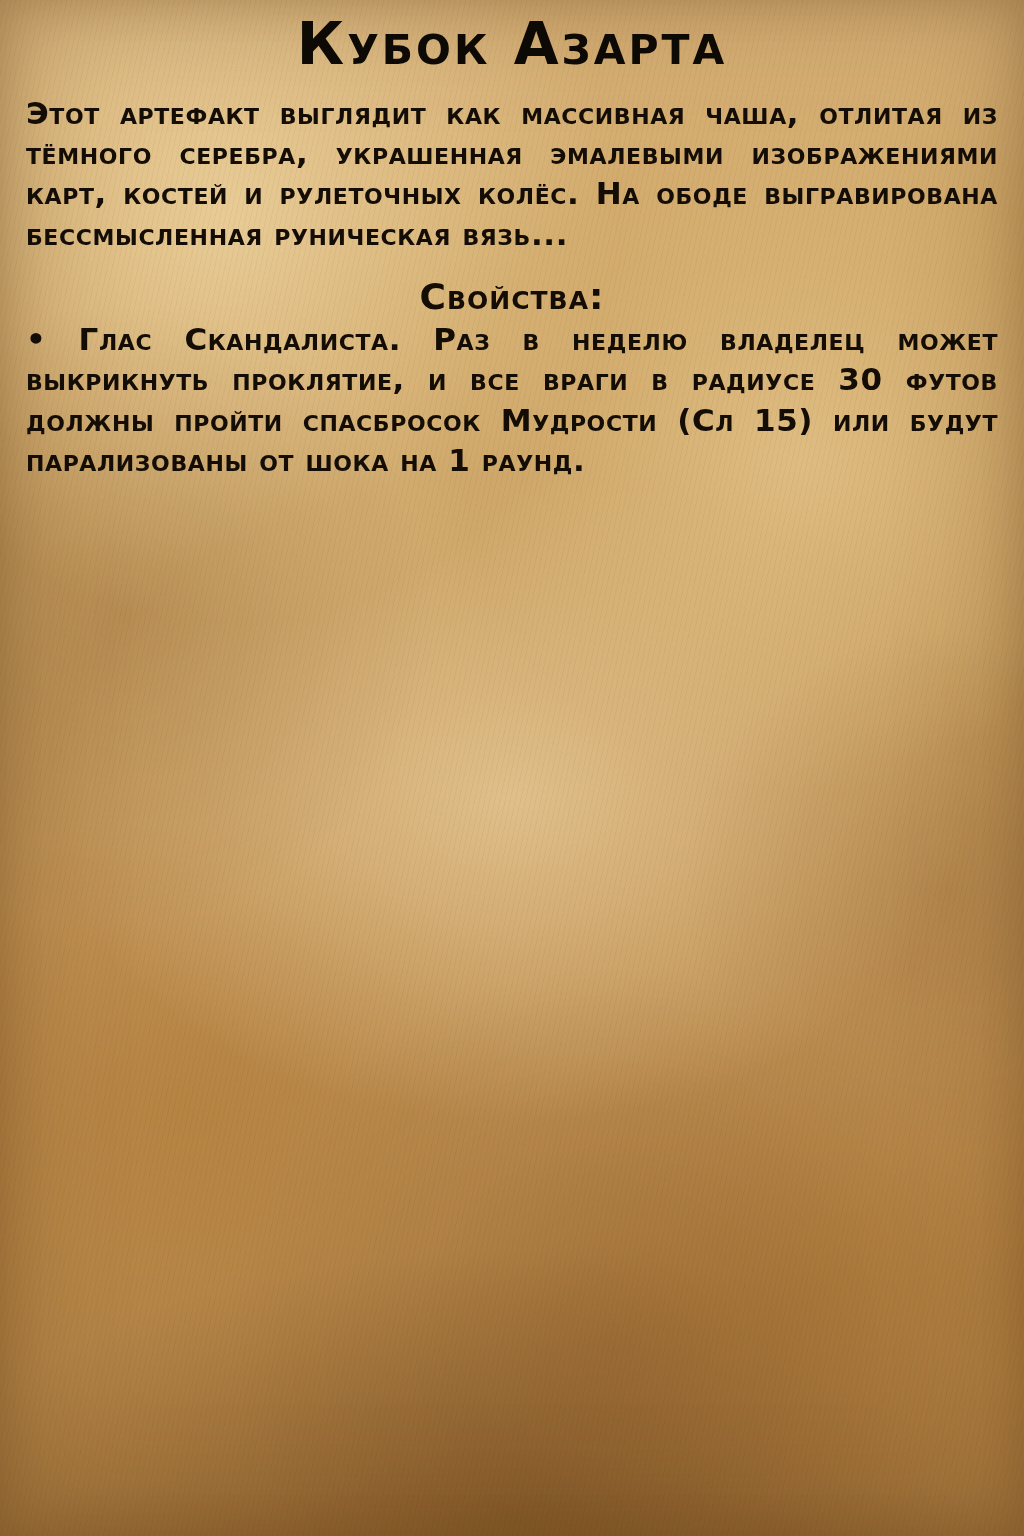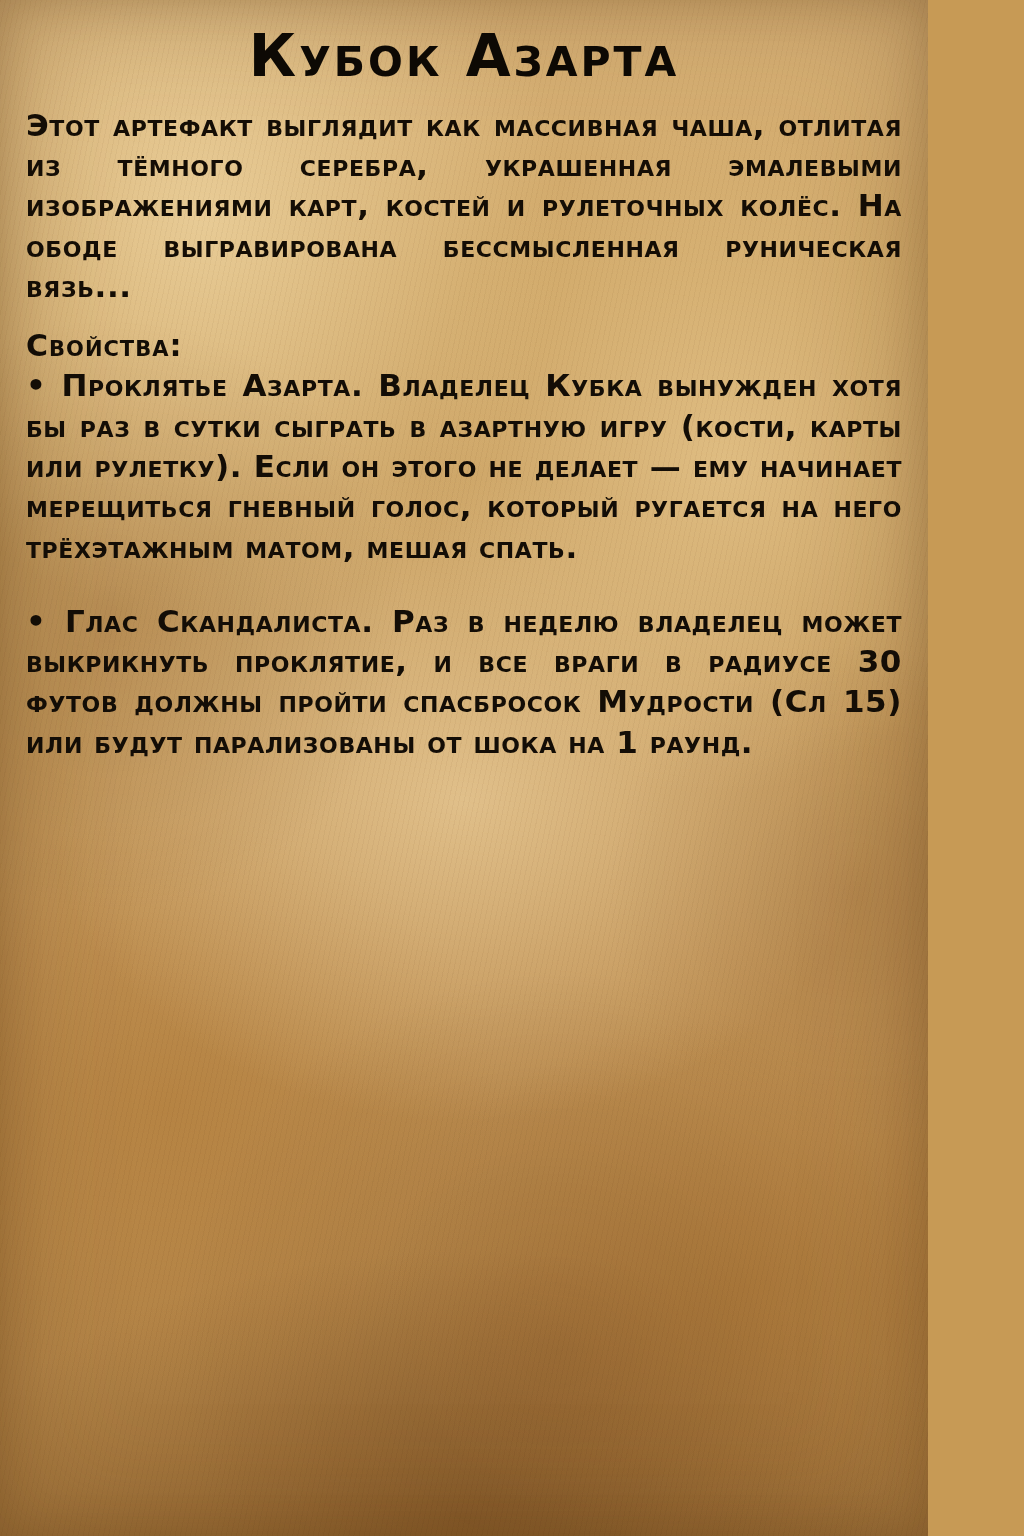--- a/index.html
+++ b/index.html
@@ -7,24 +7,24 @@
     padding: 0;
   }
   body {
     width: 1024px;
     height: 1536px;
     overflow: hidden;
     background: #c79a55;
   }
   .page {
     position: relative;
-    width: 928px;
+    width: 1024px;
     height: 1536px;
     box-sizing: border-box;
-    padding: 26px 26px 0 26px;
+    padding: 14px 26px 0 26px;
     
     background-color: #c9a062;
     background-image:
       radial-gradient(ellipse 55% 38% at 22% 14%, rgba(233,205,152,0.95) 0%, rgba(233,205,152,0.0) 70%),
       radial-gradient(ellipse 45% 30% at 78% 30%, rgba(226,193,135,0.85) 0%, rgba(226,193,135,0.0) 72%),
       radial-gradient(ellipse 60% 28% at 50% 52%, rgba(236,208,158,0.7) 0%, rgba(236,208,158,0.0) 75%),
       radial-gradient(ellipse 50% 26% at 18% 72%, rgba(176,123,56,0.55) 0%, rgba(176,123,56,0.0) 72%),
       radial-gradient(ellipse 52% 24% at 80% 84%, rgba(169,116,52,0.6) 0%, rgba(169,116,52,0.0) 74%),
       radial-gradient(ellipse 70% 22% at 50% 99%, rgba(120,76,30,0.55) 0%, rgba(120,76,30,0.0) 80%),
       linear-gradient(180deg, #d9b379 0%, #cfa767 18%, #c9a062 40%, #c09255 62%, #b98a4c 80%, #a97c42 100%);
@@ -77,21 +77,22 @@
     font-size: 31px;
     line-height: 1.30;
     letter-spacing: 0.6px;
     font-variant: small-caps;
     font-weight: 700;
     color: #140d05;
   }
 
   .sect-title {
     margin: 22px 0 2px 0;
-    font-size: 30px;
+    text-align: center;
+    font-size: 36px;
     letter-spacing: 1px;
     font-variant: small-caps;
     font-weight: 700;
   }
 
   .prop {
     margin: 0 0 4px 0;
     text-align: justify;
     text-align-last: left;
     font-size: 31px;
@@ -107,17 +108,16 @@
 
 <div class="page">
   <div class="content">
 
     <h1 class="title">Кубок Азарта</h1>
 
     <p class="para">Этот артефакт выглядит как массивная чаша, отлитая из тёмного серебра, украшенная эмалевыми изображениями карт, костей и рулеточных колёс. На ободе выгравирована бессмысленная руническая вязь...</p>
 
     <div class="sect-title">Свойства:</div>
 
-    <p class="prop">• Проклятье Азарта. Владелец Кубка вынужден хотя бы раз в сутки сыграть в азартную игру (кости, карты или рулетку). Если он этого не делает — ему начинает мерещиться гневный голос, который ругается на него трёхэтажным матом, мешая спать.</p>
     <p class="prop">• Глас Скандалиста. Раз в неделю владелец может выкрикнуть проклятие, и все враги в радиусе 30 футов должны пройти спасбросок Мудрости (Сл 15) или будут парализованы от шока на 1 раунд.</p>
 
   </div>
 </div>
 
 </body></html>

